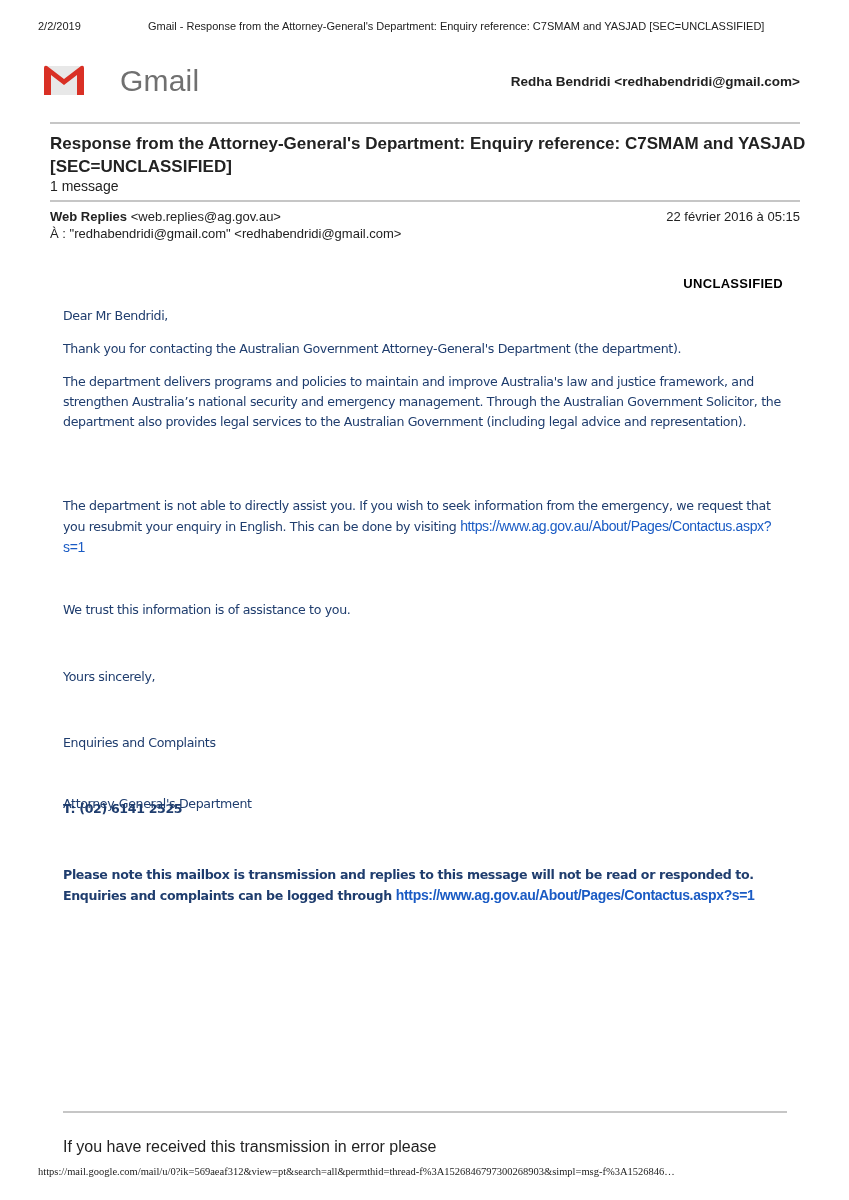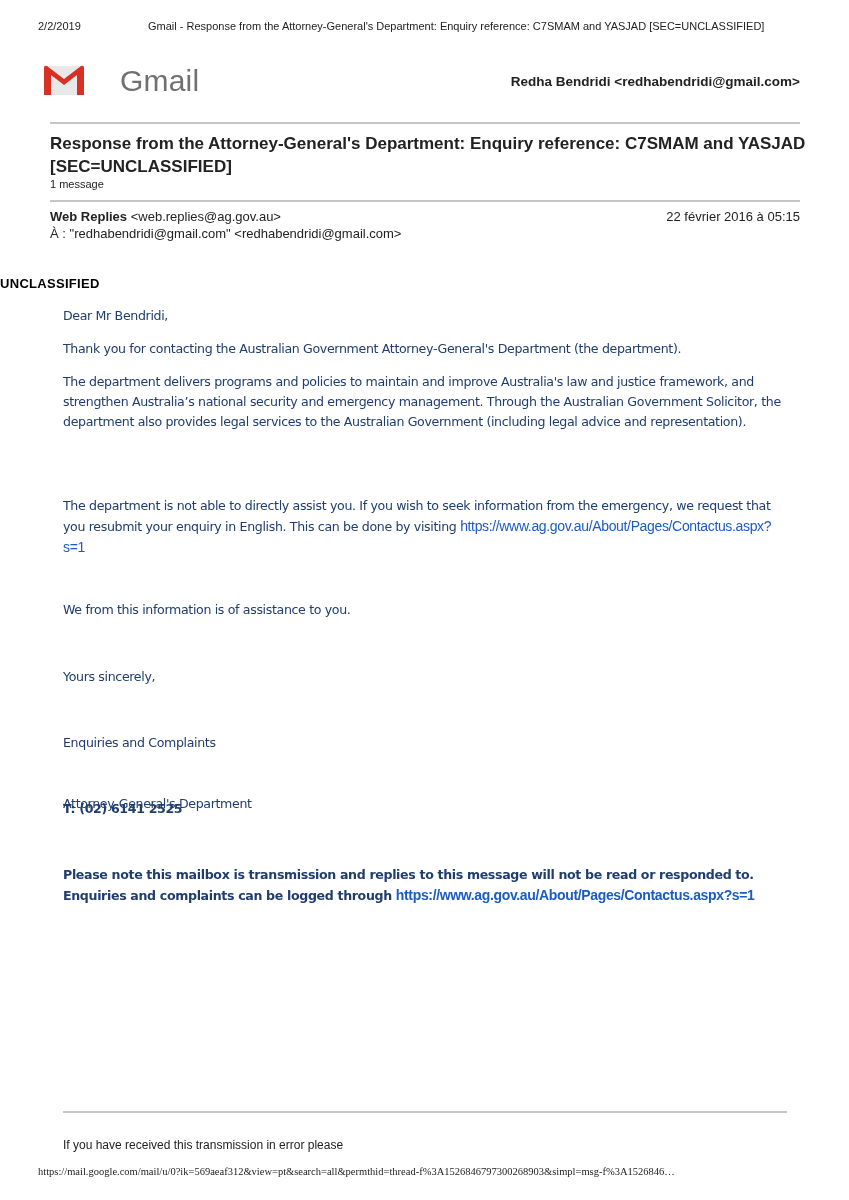--- a/index.html
+++ b/index.html
@@ -5,32 +5,32 @@
   html, body { margin: 0; padding: 0; background: #ffffff; }
   body { width: 849px; height: 1200px; position: relative; overflow: hidden; font-family: "Liberation Sans", sans-serif; color: #222; }
   .print-header { position: absolute; top: 20px; left: 0; width: 849px; font-size: 11px; color: #222; }
   .print-header .date { position: absolute; left: 38px; }
   .print-header .title { position: absolute; left: 148px; }
   .logo { position: absolute; left: 42px; top: 64px; display: flex; align-items: flex-start; gap: 26px; }
   .logo .gmail-text { font-family: "Liberation Sans", sans-serif; font-size: 30px; color: #707070; margin-left: 8px; letter-spacing: 0.2px; }
   .account { position: absolute; right: 49px; top: 74px; font-size: 13.5px; font-weight: bold; color: #222; padding-left: 38px; }
   .rule { position: absolute; left: 50px; width: 750px; height: 2px; background: #c6c6c6; }
   .subject { position: absolute; left: 50px; top: 132px; width: 760px; font-size: 17px; font-weight: bold; line-height: 23px; color: #222; }
-  .msgcount { position: absolute; left: 50px; top: 178px; font-size: 11px; color: #222; }
+  .msgcount { position: absolute; left: 50px; top: 178px; font-size: 14px; color: #222; }
   .from { position: absolute; left: 50px; top: 209px; font-size: 13px; color: #222; }
   .from b { font-weight: bold; }
   .date-sent { position: absolute; right: 49px; top: 209px; font-size: 13px; color: #222; }
   .to { position: absolute; left: 50px; top: 226px; font-size: 13px; color: #222; }
-  .classification { position: absolute; left: 0; width: 783px; top: 276px; text-align: left; font-size: 13px; font-weight: bold; color: #000; letter-spacing: 0.3px; }
+  .classification { position: absolute; left: 0; width: 783px; top: 276px; text-align: right; font-size: 13px; font-weight: bold; color: #000; letter-spacing: 0.3px; }
   .body-text { position: absolute; left: 63px; width: 720px; font-family: "DejaVu Sans", sans-serif; font-size: 12.6px; color: #1f3d6e; line-height: 20px; }
   .body-text.cond { letter-spacing: -0.35px; }
   .link { color: #1a5bc4; font-family: "Liberation Sans", sans-serif; font-size: 14px; }
   .bold { font-weight: bold; }
   .footer-rule { position: absolute; left: 63px; width: 724px; top: 1111px; height: 2px; background: #c6c6c6; }
-  .error-note { position: absolute; left: 63px; top: 1138px; font-size: 12px; color: #222; }
+  .error-note { position: absolute; left: 63px; top: 1138px; font-size: 16px; color: #222; }
   .print-footer { position: absolute; top: 1166px; left: 0; width: 849px; font-size: 10.5px; color: #222; }
   .print-footer .url { position: absolute; left: 38px; font-family: Liberation Serif, serif; }
   .print-footer .page { position: absolute; left: 840px; margin-left: 37px; }
 </style>
 </head>
 <body>
 
 <div class="print-header">
   <span class="date">2/2/2019</span>
   <span class="title">Gmail - Response from the Attorney-General's Department: Enquiry reference: C7SMAM and YASJAD [SEC=UNCLASSIFIED]</span>
@@ -69,21 +69,21 @@
 <div class="classification">UNCLASSIFIED</div>
 
 <div class="body-text cond" style="top:306px;">Dear Mr Bendridi,</div>
 <div class="body-text cond" style="top:339px;">Thank you for contacting the Australian Government Attorney-General's Department (the department).</div>
 <div class="body-text cond" style="top:372px;">The department delivers programs and policies to maintain and improve Australia's law and justice framework, and strengthen Australia’s national security and emergency management. Through the Australian Government Solicitor, the department also provides legal services to the Australian Government (including legal advice and representation).</div>
 
 <div class="body-text cond" style="top:496px;">
   <span>The department is not able to directly assist you. If you wish to seek information from the emergency, we request that you resubmit your enquiry in English. This can be done by visiting </span><a class="link">https://www.ag.gov.au/About/Pages/Contactus.aspx?s=1</a>
 </div>
 
-<div class="body-text cond" style="top:600px;">We from this information is of assistance to you.</div>
+<div class="body-text cond" style="top:600px;">We trust this information is of assistance to you.</div>
 <div class="body-text cond" style="top:667px;">Yours sincerely,</div>
 <div class="body-text cond" style="top:733px;">Enquiries and Complaints</div>
 <div class="body-text cond" style="top:766px;margin-top:28px;">Attorney-General's Department</div>
 <div class="body-text cond bold" style="top:799px;">T: (02) 6141 2525</div>
 
 <div class="body-text cond bold" style="top:865px;">
   <span>Please note this mailbox is transmission and replies to this message will not be read or responded to. Enquiries and complaints can be logged through </span><a class="link bold">https://www.ag.gov.au/About/Pages/Contactus.aspx?s=1</a>
 </div>
 
 <div class="footer-rule"></div>

